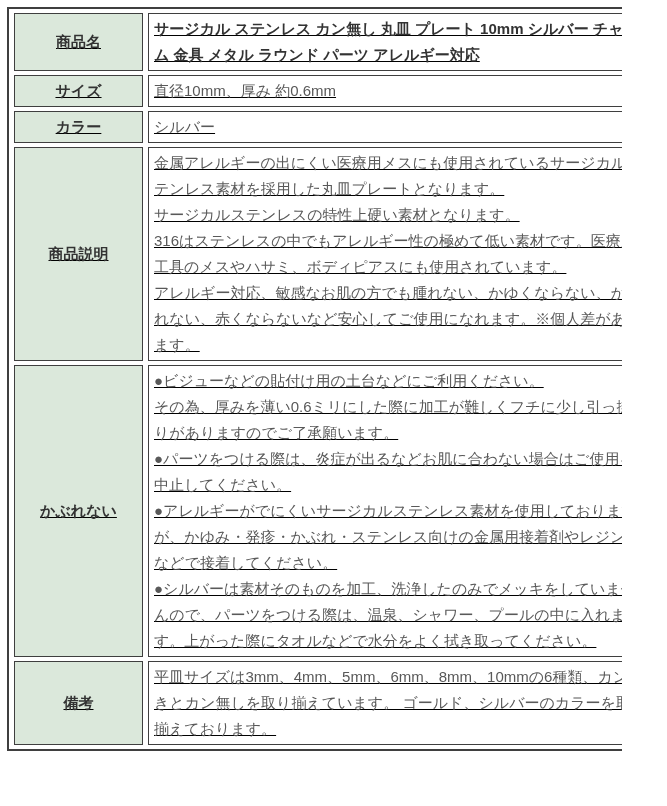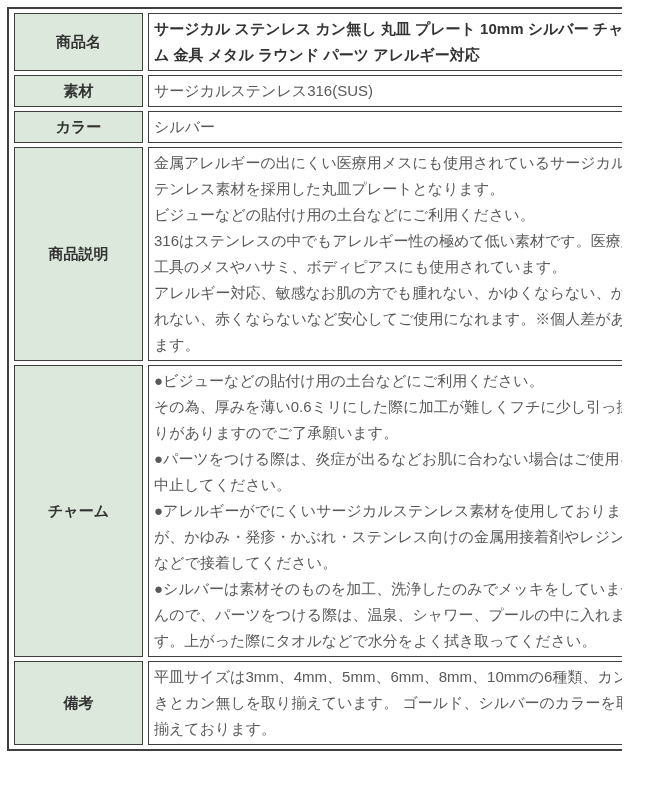--- a/index.html
+++ b/index.html
@@ -16,20 +16,21 @@
     margin: 0;
     padding: 0;
     background: var(--page-bg);
     font-family: "Liberation Sans", sans-serif;
   }
   .page {
     width: 622px;
     height: 806px;
     padding: 7px 7px 0 7px;
     overflow: hidden;
+    text-decoration: underline;
   }
   table.spec-table {
     width: 652px;
     border-collapse: separate;
     border-spacing: 5px 4px;
     border: 2px solid var(--border);
     background: var(--page-bg);
     table-layout: fixed;
   }
   th.row-label {
@@ -67,42 +68,42 @@
 <div class="page">
   <table class="spec-table">
     <tbody>
         <tr>
           <th class="row-label">商品名</th>
           <td class="row-value em">
             <div class="para">サージカル ステンレス カン無し 丸皿 プレート 10mm シルバー チャーム 金具 メタル ラウンド パーツ アレルギー対応</div>
           </td>
         </tr>
         <tr>
-          <th class="row-label">素材</th>
+          <th class="row-label">サイズ</th>
           <td class="row-value">
-            <div class="para">サージカルステンレス316(SUS)</div>
+            <div class="para">直径10mm、厚み 約0.6mm</div>
           </td>
         </tr>
         <tr>
           <th class="row-label">カラー</th>
           <td class="row-value">
             <div class="para">シルバー</div>
           </td>
         </tr>
         <tr>
           <th class="row-label">商品説明</th>
           <td class="row-value">
             <div class="para">金属アレルギーの出にくい医療用メスにも使用されているサージカルステンレス素材を採用した丸皿プレートとなります。</div>
-            <div class="para">ビジューなどの貼付け用の土台などにご利用ください。</div>
+            <div class="para">サージカルステンレスの特性上硬い素材となります。</div>
             <div class="para">316はステンレスの中でもアレルギー性の極めて低い素材です。医療用工具のメスやハサミ、ボディピアスにも使用されています。</div>
             <div class="para">アレルギー対応、敏感なお肌の方でも腫れない、かゆくならない、かぶれない、赤くならないなど安心してご使用になれます。※個人差があります。</div>
           </td>
         </tr>
         <tr>
-          <th class="row-label">チャーム</th>
+          <th class="row-label">かぶれない</th>
           <td class="row-value">
             <div class="para">●ビジューなどの貼付け用の土台などにご利用ください。</div>
             <div class="para">その為、厚みを薄い0.6ミリにした際に加工が難しくフチに少し引っ掛かりがありますのでご了承願います。</div>
             <div class="para">●パーツをつける際は、炎症が出るなどお肌に合わない場合はご使用を中止してください。</div>
             <div class="para">●アレルギーがでにくいサージカルステンレス素材を使用しておりますが、かゆみ・発疹・かぶれ・ステンレス向けの金属用接着剤やレジン液などで接着してください。</div>
             <div class="para">●シルバーは素材そのものを加工、洗浄したのみでメッキをしていませんので、パーツをつける際は、温泉、シャワー、プールの中に入れます。上がった際にタオルなどで水分をよく拭き取ってください。</div>
           </td>
         </tr>
         <tr>
           <th class="row-label">備考</th>

